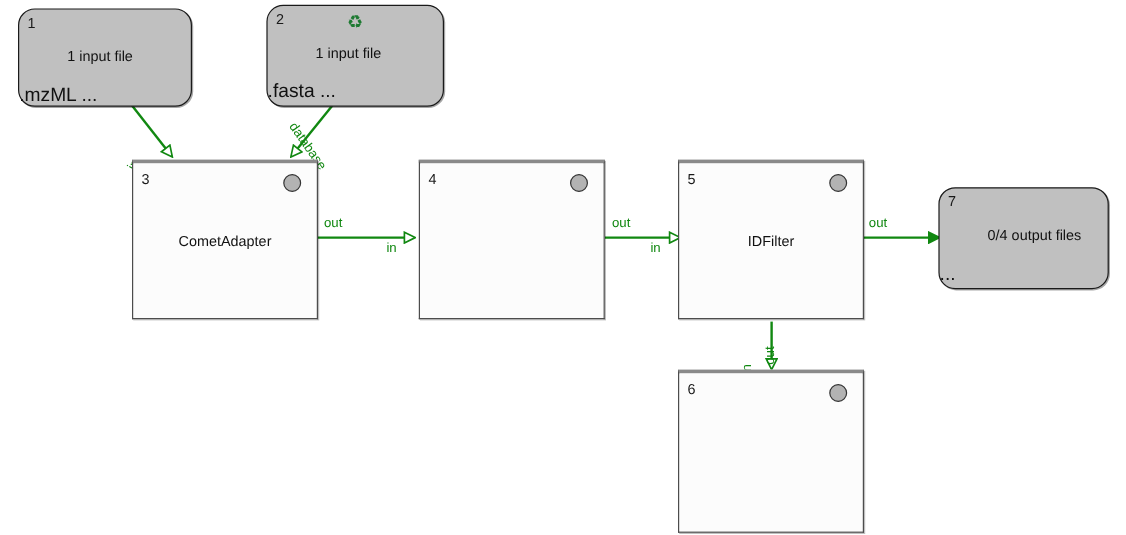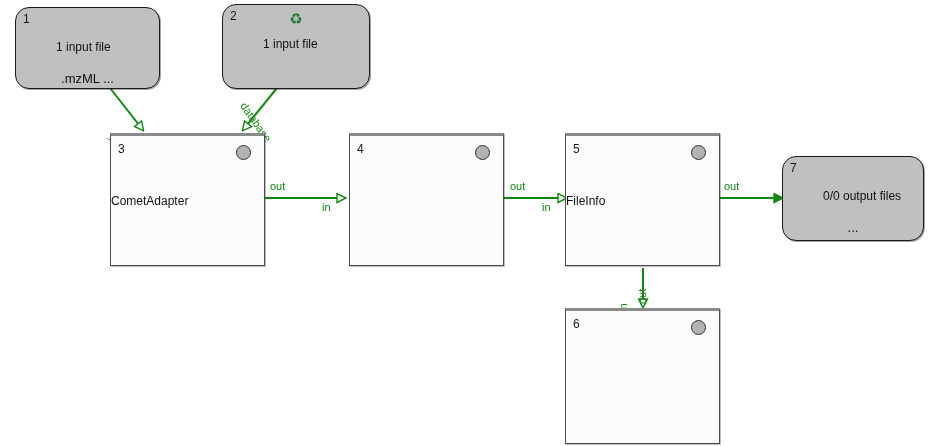--- a/index.html
+++ b/index.html
@@ -84,30 +84,31 @@
     text-align: left;
     font-size: 12px;
     color: #111111;
     margin-left: 40px;
   }
   .io-line2 {
     position: absolute;
     left: 0;
     right: 0;
     top: 63px;
-    text-align: center;
-    font-size: 13px;
+    text-align: left;
+    font-size: 16px;
     color: #111111;
   }
   .proc-label {
     position: absolute;
     left: 0;
     right: 0;
     top: 50%;
     transform: translateY(-50%);
+    text-align: center;
     font-size: 12px;
     color: #111111;
   }
   
   .port {
     position: absolute;
     font-size: 11px;
     color: #118811;
     white-space: nowrap;
     line-height: 12px;
@@ -183,43 +184,44 @@
   <div class="node io" style="left:15px; top:7px; width:145px; height:82px;">
     <span class="node-index">1</span>
     <span class="io-line1">1 input file</span>
     <span class="io-line2">.mzML ...</span>
   </div>
 
   <div class="node io" style="left:222px; top:4px; width:148px; height:85px;">
     <span class="node-index">2</span>
     <span class="recycle-icon">♻</span>
     <span class="io-line1">1 input file</span>
+    <span class="io-line2">.fasta ...</span>
   </div>
 
   <div class="node proc" style="left:110px; top:133px; width:155px; height:133px;">
     <span class="node-index">3</span>
     <span class="status-dot"></span>
     <span class="proc-label">CometAdapter</span>
   </div>
 
   <div class="node proc" style="left:349px; top:133px; width:155px; height:133px;">
     <span class="node-index">4</span>
     <span class="status-dot"></span>
   </div>
 
   <div class="node proc" style="left:565px; top:133px; width:155px; height:133px;">
     <span class="node-index">5</span>
     <span class="status-dot"></span>
-    <span class="proc-label">FileInfo</span>
+    <span class="proc-label">IDFilter</span>
   </div>
 
   <div class="node proc" style="left:565px; top:308px; width:155px; height:136px;">
     <span class="node-index">6</span>
     <span class="status-dot"></span>
   </div>
 
   <div class="node io" style="left:782px; top:156px; width:142px; height:85px;">
     <span class="node-index">7</span>
-    <span class="io-line1">0/0 output files</span>
+    <span class="io-line1">0/4 output files</span>
     <span class="io-line2">...</span>
   </div>
 
 </div>
 
 </body></html>

